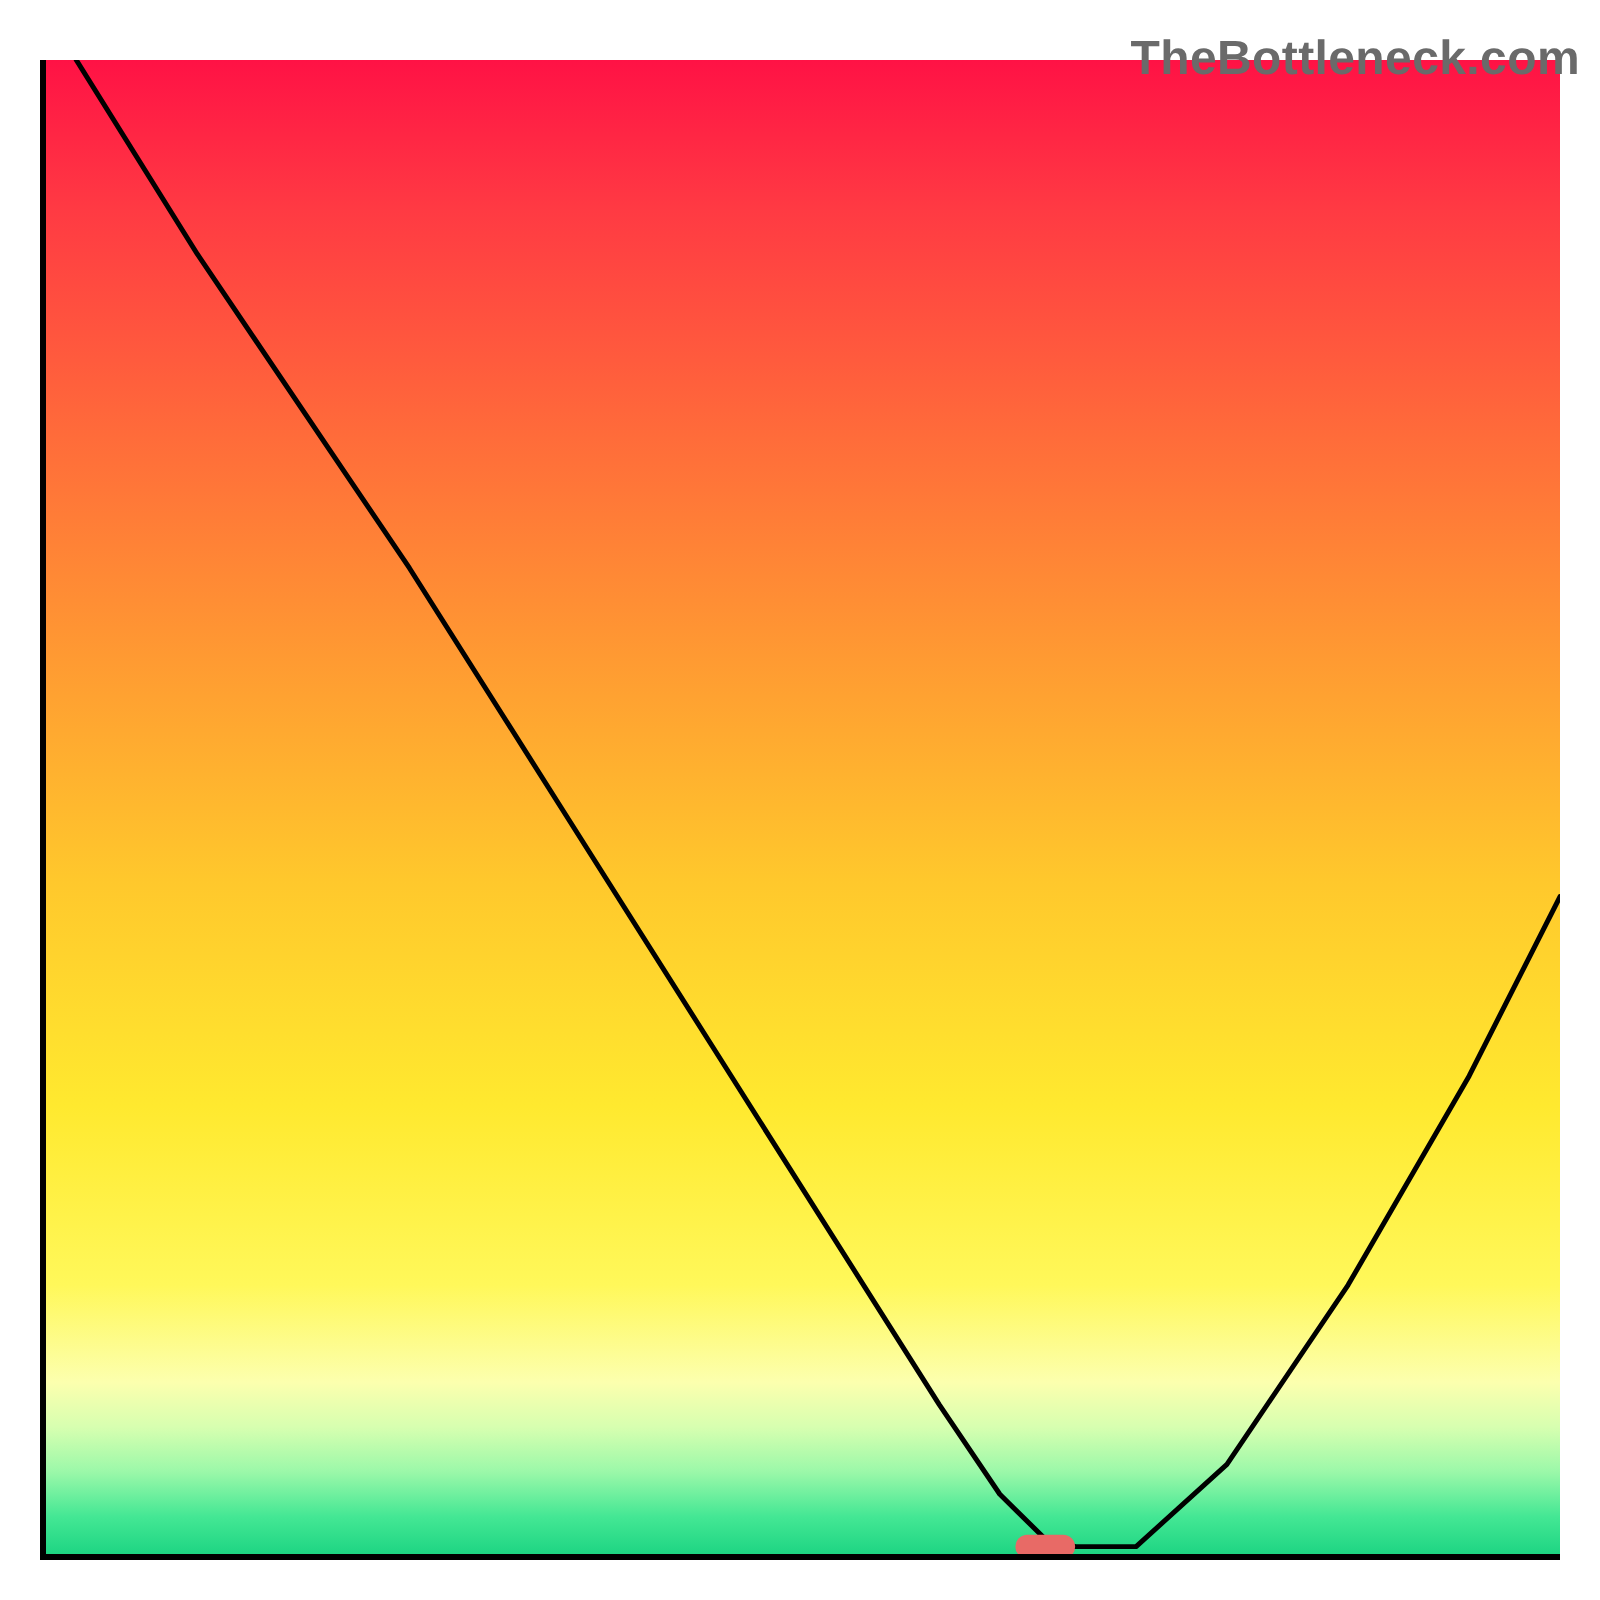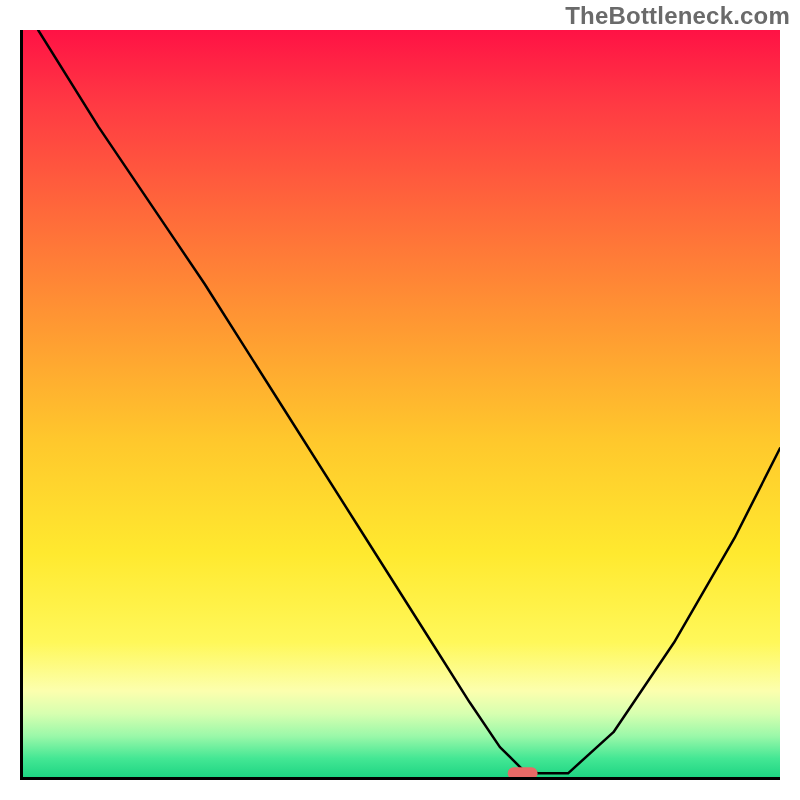--- a/index.html
+++ b/index.html
@@ -10,21 +10,21 @@
     background: #ffffff;
     font-family: Arial, Helvetica, sans-serif;
   }
   .stage {
     position: relative;
     width: 800px;
     height: 800px;
   }
   .watermark {
     position: absolute;
-    top: 2px;
+    top: 16px;
     right: 10px;
     font-size: 24px;
     font-weight: 600;
     color: #6a6a6a;
     z-index: 20;
     letter-spacing: 0.2px;
   }
   .plot-frame {
     position: absolute;
     left: 20px;

